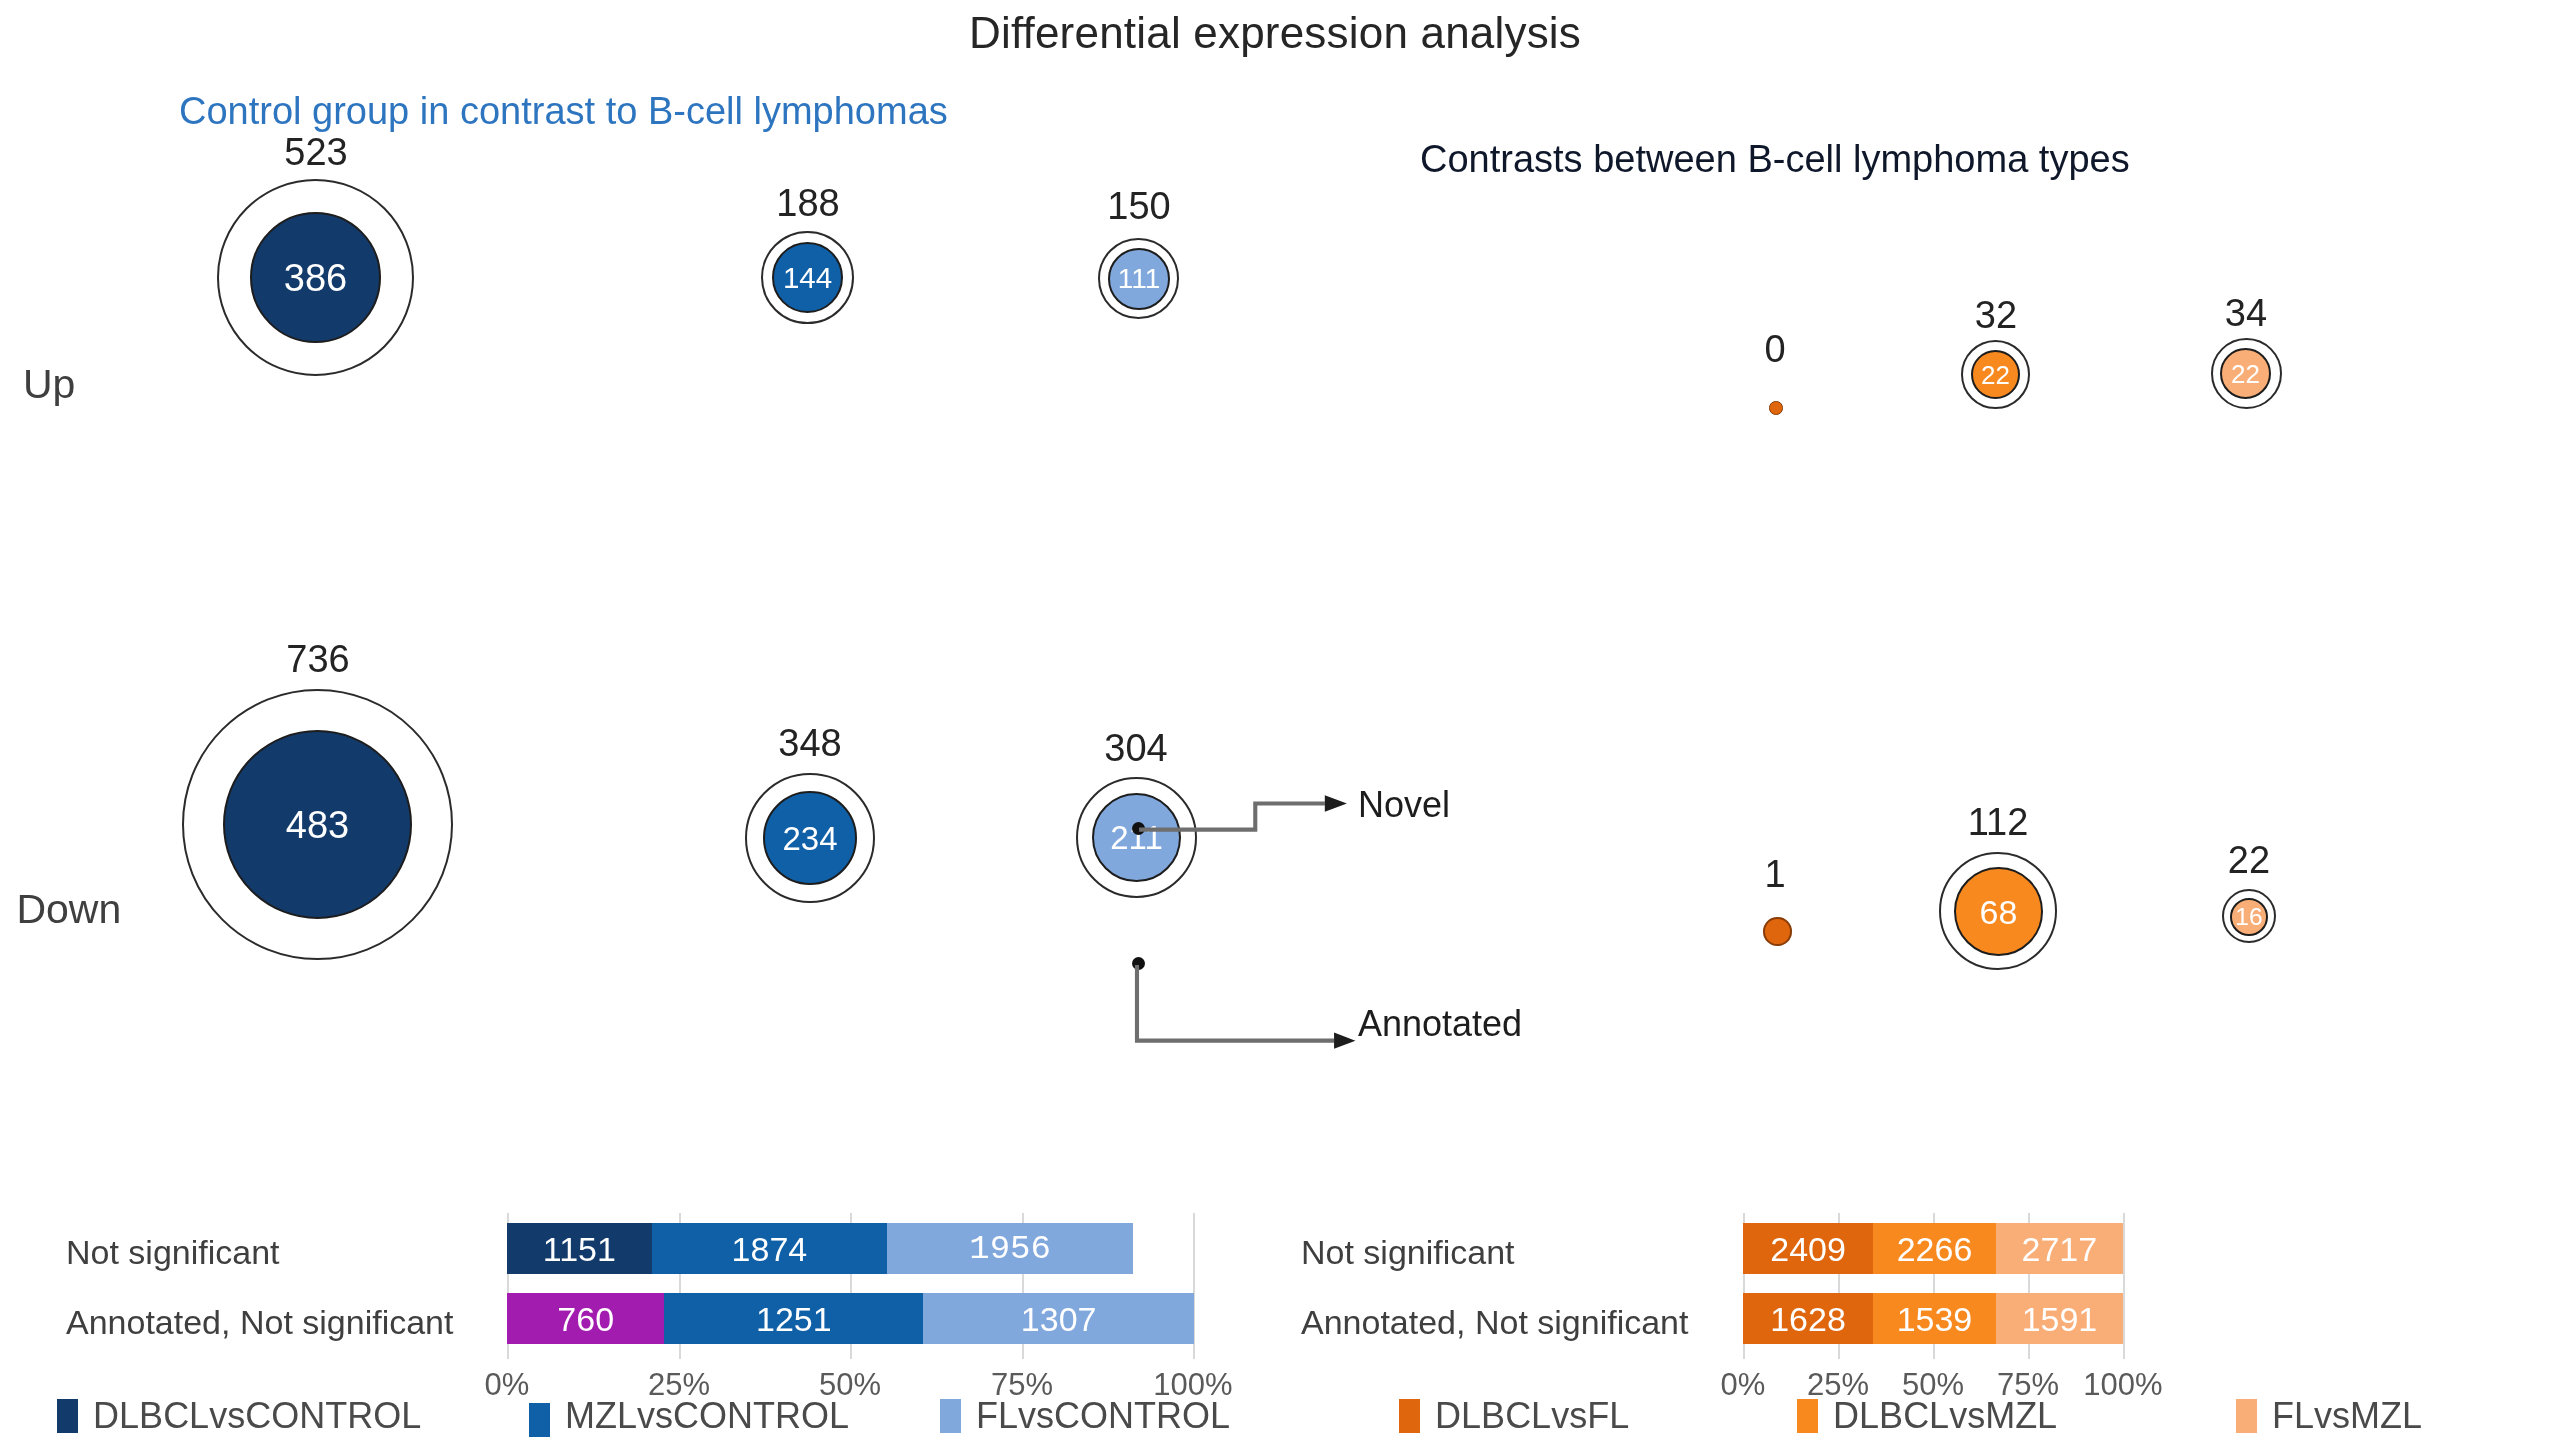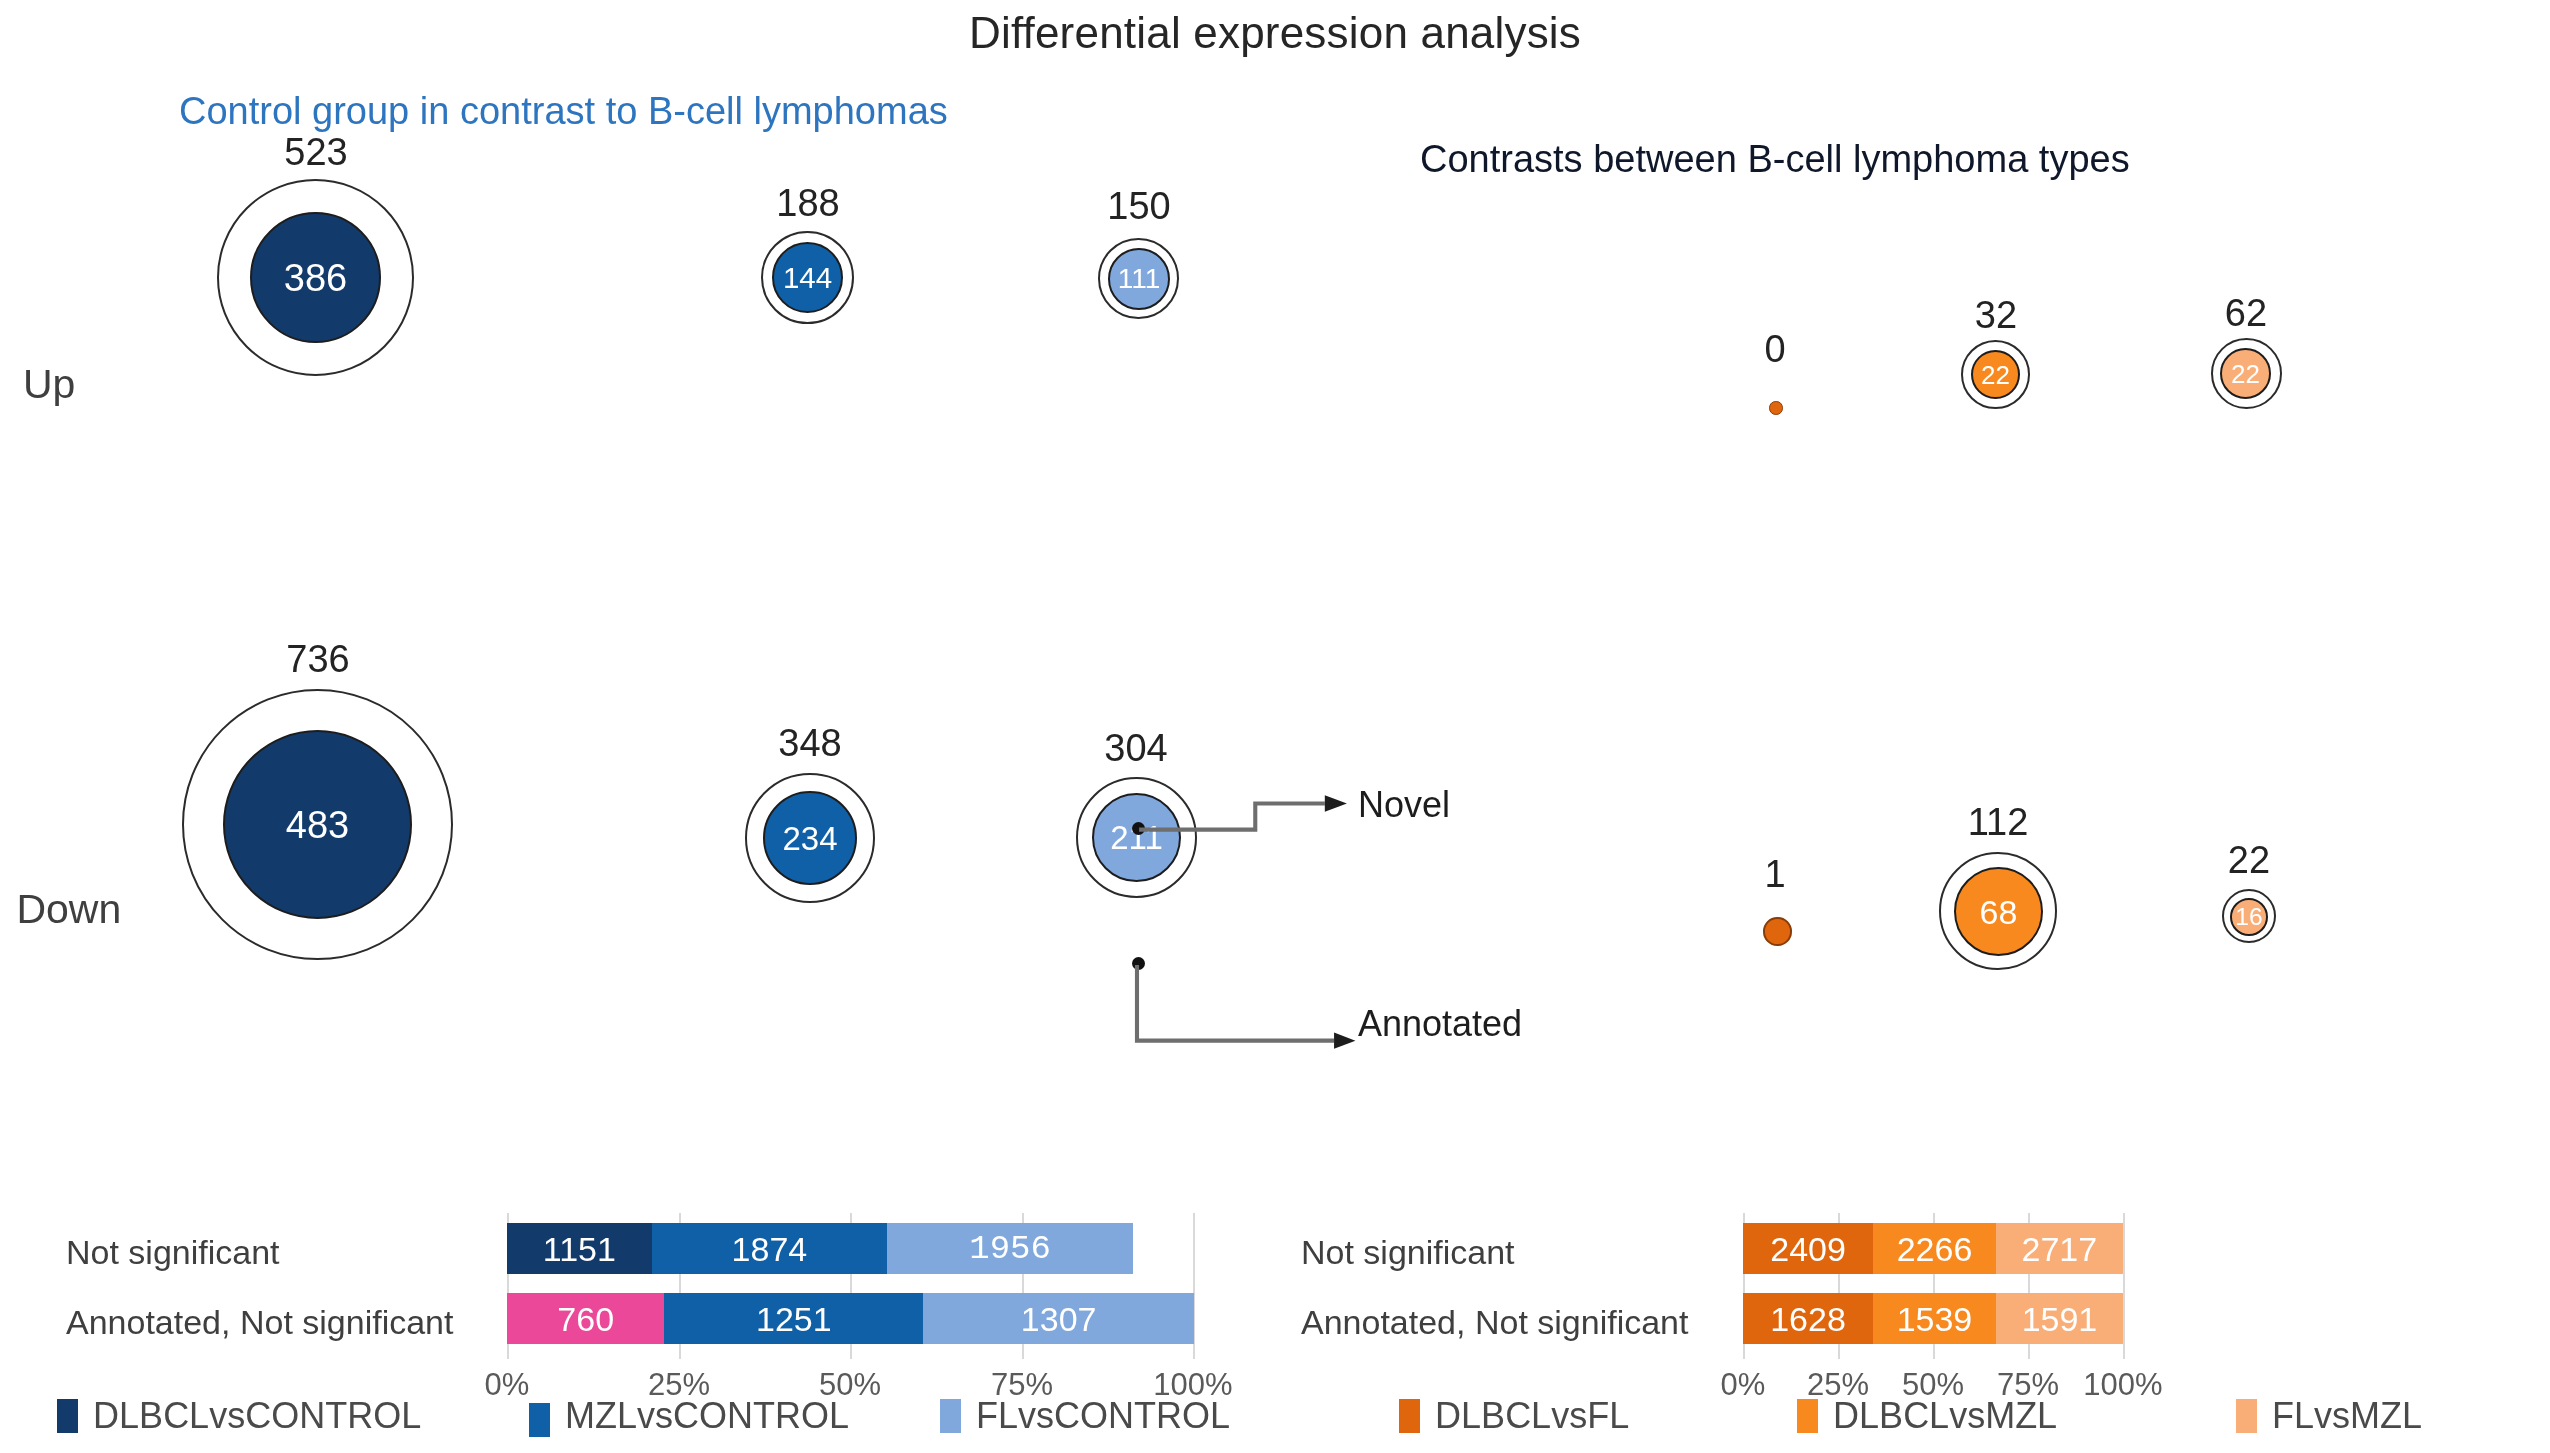--- a/index.html
+++ b/index.html
@@ -140,21 +140,21 @@
     <span>22</span>
   </div>
   <div class="outer-num" style="left:1914px;top:294px;width:164px;">32</div>
 </div>
 
 <div class="bubble">
   <div class="ring" style="left:2211px;top:338px;width:71px;height:71px;"></div>
   <div class="core" style="left:2220px;top:348px;width:51px;height:51px;background:#FAAE77;font-size:26px;">
     <span>22</span>
   </div>
-  <div class="outer-num" style="left:2164px;top:292px;width:164px;">62</div>
+  <div class="outer-num" style="left:2164px;top:292px;width:164px;">34</div>
 </div>
 
 <div class="bubble">
   <div class="dot-only" style="left:1763px;top:917px;width:24.6px;height:24.6px;background:#E0660E;border:2.5px solid #8a3c06;"></div>
   <div class="outer-num" style="left:1693px;top:853px;width:164px;">1</div>
 </div>
 
 <div class="bubble">
   <div class="ring" style="left:1939px;top:852px;width:118px;height:118px;"></div>
   <div class="core" style="left:1954px;top:867px;width:89px;height:89px;background:#F7891F;font-size:34px;">
@@ -180,21 +180,21 @@
 
   <div class="bar-row-label" style="left:66px;top:1233px;width:418px;">Not significant</div>
   <div class="bar" id="bar-l0" style="left:507px;top:1223px;width:626px;">
       <div class="seg" style="width: 23.1078%; background: rgb(18, 58, 107);">1151</div>
       <div class="seg" style="width: 37.623%; background: rgb(16, 96, 168);">1874</div>
       <div class="seg" style="width: 39.2692%; background: rgb(128, 168, 221); font-family: Liberation Mono, monospace;">1956</div>
     </div>
 
   <div class="bar-row-label" style="left:66px;top:1303px;width:418px;">Annotated, Not significant</div>
   <div class="bar" id="bar-l1" style="left:507px;top:1293px;width:687px;">
-      <div class="seg" style="width: 22.9054%; background: #ec4899;">760</div>
+      <div class="seg" style="width: 22.9054%; background: #a21caf;">760</div>
       <div class="seg" style="width: 37.7034%; background: rgb(16, 96, 168);">1251</div>
       <div class="seg" style="width: 39.3912%; background: rgb(128, 168, 221);">1307</div>
     </div>
 
   <div class="tick" style="left:507px;top:1367px;">0%</div>
   <div class="tick" style="left:679px;top:1367px;">25%</div>
   <div class="tick" style="left:850px;top:1367px;">50%</div>
   <div class="tick" style="left:1022px;top:1367px;">75%</div>
   <div class="tick" style="left:1193px;top:1367px;">100%</div>
 </div>

